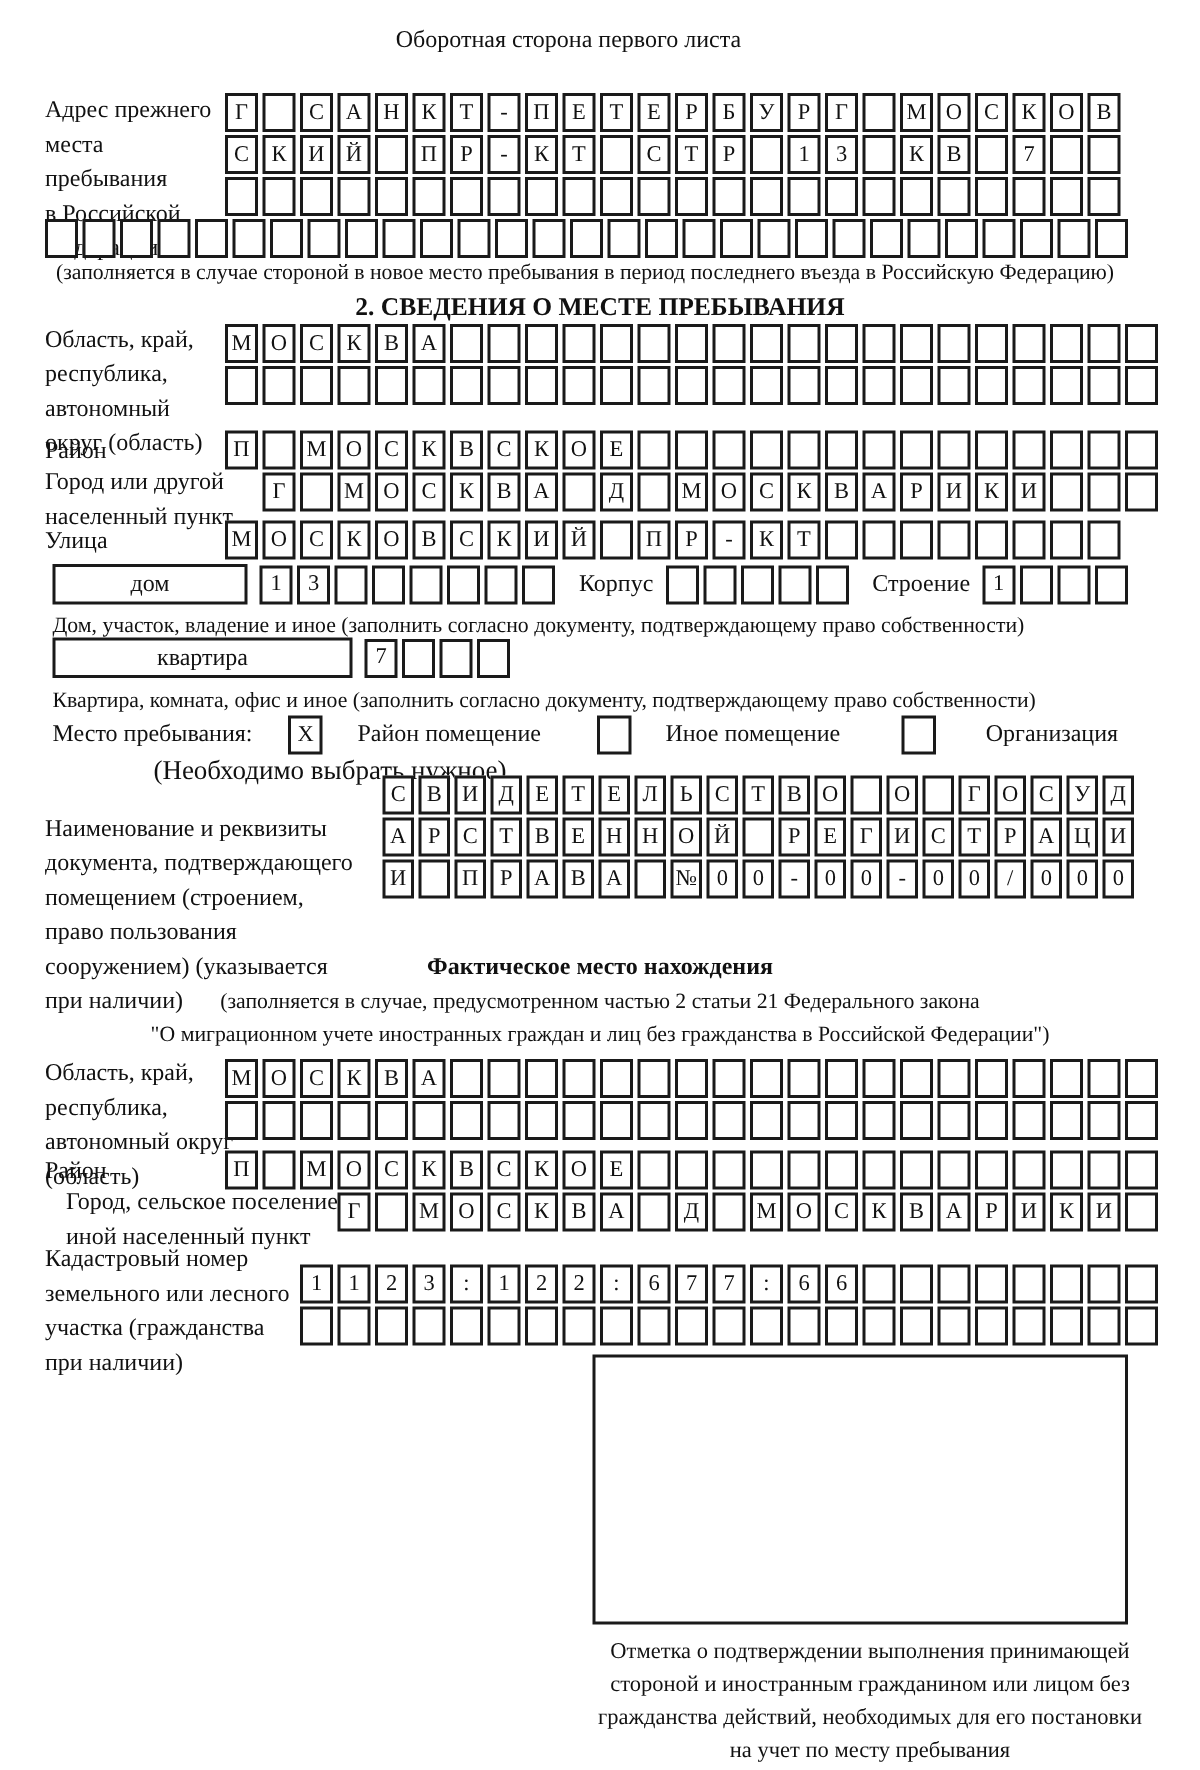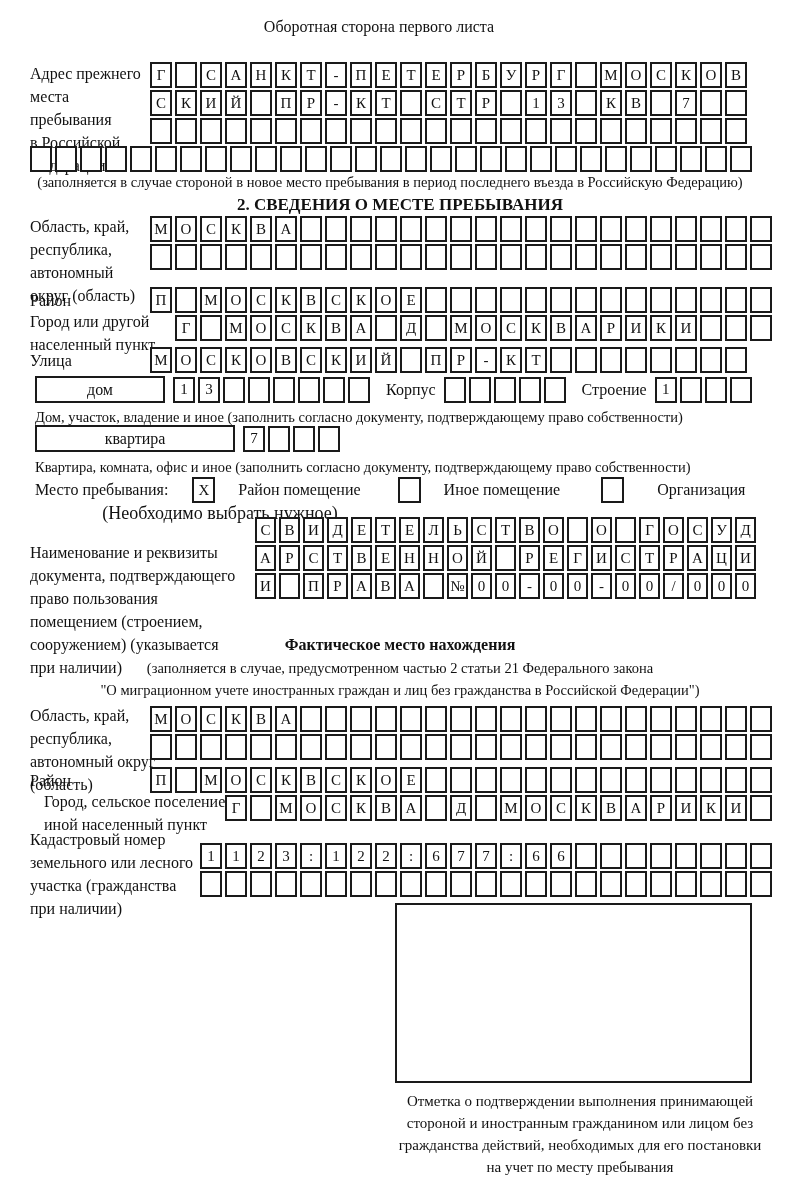--- a/index.html
+++ b/index.html
@@ -353,22 +353,22 @@
   <span class="checkbox" style="margin-left:26px;"></span>
   <span class="label16" style="margin-left:12px;">Иное помещение</span>
   <span class="checkbox" style="margin-left:30px;"></span>
   <span class="label16" style="margin-left:22px;">Организация</span>
 </div>
 <div class="abs" style="left:90px;top:503px;width:260px;text-align:center;font-size:18px;">(Необходимо выбрать нужное)</div>
 
 <div class="abs lines" style="left:30px;top:517px;width:220px;margin-top:24px;">
     <div>Наименование и реквизиты</div>
     <div>документа, подтверждающего</div>
+    <div>помещением (строением,</div>
     <div>право пользования</div>
-    <div>помещением (строением,</div>
     <div>сооружением) (указывается</div>
     <div>при наличии)</div>
   </div>
 <div class="abs cellrow tight" style="left:255px;top:517px;">
     <span class="cell">С</span>
     <span class="cell">В</span>
     <span class="cell">И</span>
     <span class="cell">Д</span>
     <span class="cell">Е</span>
     <span class="cell">Т</span>

